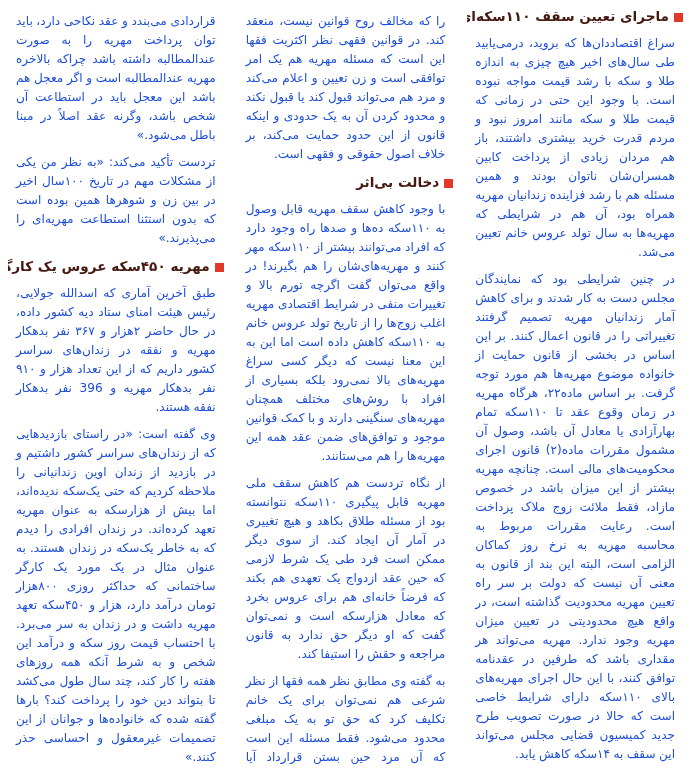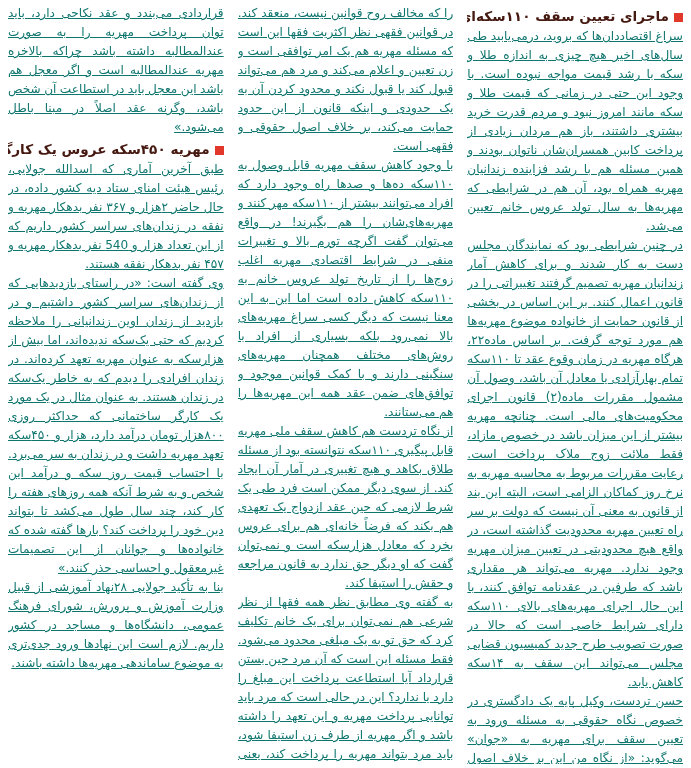--- a/index.html
+++ b/index.html
@@ -19,27 +19,26 @@
     font-family: "DejaVu Sans", sans-serif;
     overflow: hidden;
   }
   .col {
     flex: 1 1 0;
     min-width: 0;
     overflow: hidden;
     direction: rtl;
   }
   .para {
-    margin: 0;
+    margin: 8px;
     font-size: 12.1px;
     line-height: 19px;
-    color: #0f766e;
+    color: #1d4ed8;
     text-align: justify;
     word-spacing: -0.4px;
-    text-decoration: underline;
   }
   .headline {
     margin: 2px 0 1px 0;
     font-size: 13.6px;
     line-height: 20px;
     font-weight: 700;
     color: #451810;
     text-align: right;
     white-space: nowrap;
   }
@@ -57,24 +56,26 @@
 
 <div class="page">
   <div class="col">
       <div class="headline"><span class="sq"></span><span>ماجرای تعیین سقف ۱۱۰سکه‌ای</span></div>
       <div class="para">سراغ اقتصاددان‌ها که بروید، درمی‌یابید طی سال‌های اخیر هیچ چیزی به اندازه طلا و سکه با رشد قیمت مواجه نبوده است. با وجود این حتی در زمانی که قیمت طلا و سکه مانند امروز نبود و مردم قدرت خرید بیشتری داشتند، باز هم مردان زیادی از پرداخت کابین همسران‌شان ناتوان بودند و همین مسئله هم با رشد فزاینده زندانیان مهریه همراه بود، آن هم در شرایطی که مهریه‌ها به سال تولد عروس خانم تعیین می‌شد.</div>
       <div class="para">در چنین شرایطی بود که نمایندگان مجلس دست به کار شدند و برای کاهش آمار زندانیان مهریه تصمیم گرفتند تغییراتی را در قانون اعمال کنند. بر این اساس در بخشی از قانون حمایت از خانواده موضوع مهریه‌ها هم مورد توجه گرفت. بر اساس ماده۲۲، هرگاه مهریه در زمان وقوع عقد تا ۱۱۰سکه تمام بهارآزادی یا معادل آن باشد، وصول آن مشمول مقررات ماده(۲) قانون اجرای محکومیت‌های مالی است. چنانچه مهریه بیشتر از این میزان باشد در خصوص مازاد، فقط ملائت زوج ملاک پرداخت است. رعایت مقررات مربوط به محاسبه مهریه به نرخ روز کماکان الزامی است، البته این بند از قانون به معنی آن نیست که دولت بر سر راه تعیین مهریه محدودیت گذاشته است، در واقع هیچ محدودیتی در تعیین میزان مهریه وجود ندارد. مهریه می‌تواند هر مقداری باشد که طرفین در عقدنامه توافق کنند، با این حال اجرای مهریه‌های بالای ۱۱۰سکه دارای شرایط خاصی است که حالا در صورت تصویب طرح جدید کمیسیون قضایی مجلس می‌تواند این سقف به ۱۴سکه کاهش یابد.</div>
       <div class="para">حسن تردست، وکیل پایه یک دادگستری در خصوص نگاه حقوقی به مسئله ورود به تعیین سقف برای مهریه به «جوان» می‌گوید: «از نگاه من این بر خلاف اصول حقوقی شهروندی است و بر اساس مبانی فکری-فقهی هر خانمی حق دارد خودش مهریه‌اش را تعیین کند و این امر توافقی است و نمی‌شود بر چیزی که در اختیار یک شهروند است، بخواهیم شرط و شروطی را تحمیل کنیم و برای آن حدود بگذاریم و بخواهیم تکلیف کنیم تا این شهروند از حقش کوتاه بیاید!»</div>
     </div>
   <div class="col">
       <div class="para">را که مخالف روح قوانین نیست، منعقد کند. در قوانین فقهی نظر اکثریت فقها این است که مسئله مهریه هم یک امر توافقی است و زن تعیین و اعلام می‌کند و مرد هم می‌تواند قبول کند یا قبول نکند و محدود کردن آن به یک حدودی و اینکه قانون از این حدود حمایت می‌کند، بر خلاف اصول حقوقی و فقهی است.</div>
+      <div class="headline"><span class="sq"></span><span>دخالت بی‌اثر</span></div>
       <div class="para">با وجود کاهش سقف مهریه قابل وصول به ۱۱۰سکه ده‌ها و صدها راه وجود دارد که افراد می‌توانند بیشتر از ۱۱۰سکه مهر کنند و مهریه‌های‌شان را هم بگیرند! در واقع می‌توان گفت اگرچه تورم بالا و تغییرات منفی در شرایط اقتصادی مهریه اغلب زوج‌ها را از تاریخ تولد عروس خانم به ۱۱۰سکه کاهش داده است اما این به این معنا نیست که دیگر کسی سراغ مهریه‌های بالا نمی‌رود بلکه بسیاری از افراد با روش‌های مختلف همچنان مهریه‌های سنگینی دارند و با کمک قوانین موجود و توافق‌های ضمن عقد همه این مهریه‌ها را هم می‌ستانند.</div>
       <div class="para">از نگاه تردست هم کاهش سقف ملی مهریه قابل پیگیری ۱۱۰سکه نتوانسته بود از مسئله طلاق بکاهد و هیچ تغییری در آمار آن ایجاد کند. از سوی دیگر ممکن است فرد طی یک شرط لازمی که حین عقد ازدواج یک تعهدی هم بکند که فرضاً خانه‌ای هم برای عروس بخرد که معادل هزارسکه است و نمی‌توان گفت که او دیگر حق ندارد به قانون مراجعه و حقش را استیفا کند.</div>
       <div class="para">به گفته وی مطابق نظر همه فقها از نظر شرعی هم نمی‌توان برای یک خانم تکلیف کرد که حق تو به یک مبلغی محدود می‌شود. فقط مسئله این است که آن مرد حین بستن قرارداد آیا استطاعت پرداخت این مبلغ را دارد یا ندارد؟ این در حالی است که مرد باید توانایی پرداخت مهریه و این تعهد را داشته باشد و اگر مهریه از طرف زن استیفا شود، باید مرد بتواند مهریه را پرداخت کند، یعنی همین بحث عندالاستطاعه بودن که مطرح می‌شود.</div>
     </div>
   <div class="col">
       <div class="para">قراردادی می‌بندد و عقد نکاحی دارد، باید توان پرداخت مهریه را به صورت عندالمطالبه داشته باشد چراکه بالاخره مهریه عندالمطالبه است و اگر معجل هم باشد این معجل باید در استطاعت آن شخص باشد، وگرنه عقد اصلاً در مبنا باطل می‌شود.»</div>
+      <div class="para">تردست تأکید می‌کند: «به نظر من یکی از مشکلات مهم در تاریخ ۱۰۰سال اخیر در بین زن و شوهرها همین بوده است که بدون استثنا استطاعت مهریه‌ای را می‌پذیرند.»</div>
       <div class="headline"><span class="sq"></span><span>مهریه ۴۵۰سکه عروس یک کارگر</span></div>
-      <div class="para">طبق آخرین آماری که اسدالله جولایی، رئیس هیئت امنای ستاد دیه کشور داده، در حال حاضر ۲هزار و ۳۶۷ نفر بدهکار مهریه و نفقه در زندان‌های سراسر کشور داریم که از این تعداد هزار و 540 نفر بدهکار مهریه و ۴۵۷ نفر بدهکار نفقه هستند.</div>
+      <div class="para">طبق آخرین آماری که اسدالله جولایی، رئیس هیئت امنای ستاد دیه کشور داده، در حال حاضر ۲هزار و ۳۶۷ نفر بدهکار مهریه و نفقه در زندان‌های سراسر کشور داریم که از این تعداد هزار و ۹۱۰ نفر بدهکار مهریه و 396 نفر بدهکار نفقه هستند.</div>
       <div class="para">وی گفته است: «در راستای بازدیدهایی که از زندان‌های سراسر کشور داشتیم و در بازدید از زندان اوین زندانیانی را ملاحظه کردیم که حتی یک‌سکه ندیده‌اند، اما بیش از هزارسکه به عنوان مهریه تعهد کرده‌اند. در زندان افرادی را دیدم که به خاطر یک‌سکه در زندان هستند. به عنوان مثال در یک مورد یک کارگر ساختمانی که حداکثر روزی ۸۰۰هزار تومان درآمد دارد، هزار و ۴۵۰سکه تعهد مهریه داشت و در زندان به سر می‌برد. با احتساب قیمت روز سکه و درآمد این شخص و به شرط آنکه همه روزهای هفته را کار کند، چند سال طول می‌کشد تا بتواند دین خود را پرداخت کند؟ بارها گفته شده که خانواده‌ها و جوانان از این تصمیمات غیرمعقول و احساسی حذر کنند.»</div>
       <div class="para">بنا به تأکید جولایی ۲۸نهاد آموزشی از قبیل وزارت آموزش و پرورش، شورای فرهنگ عمومی، دانشگاه‌ها و مساجد در کشور داریم. لازم است این نهادها ورود جدی‌تری به موضوع ساماندهی مهریه‌ها داشته باشند.</div>
     </div>
 </div>
 
 </body></html>

